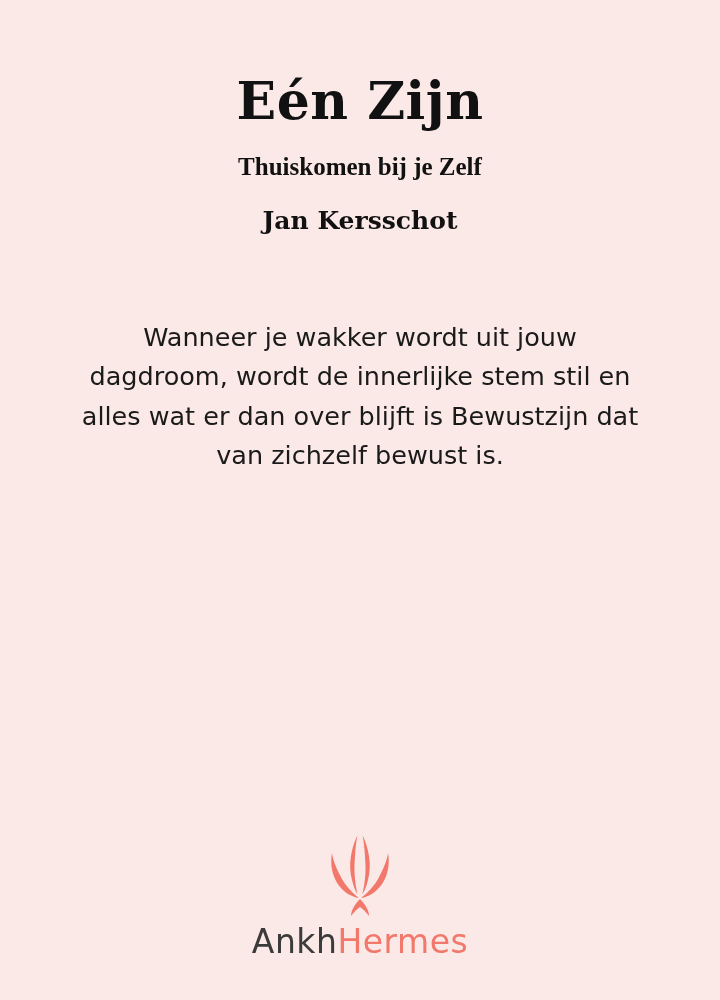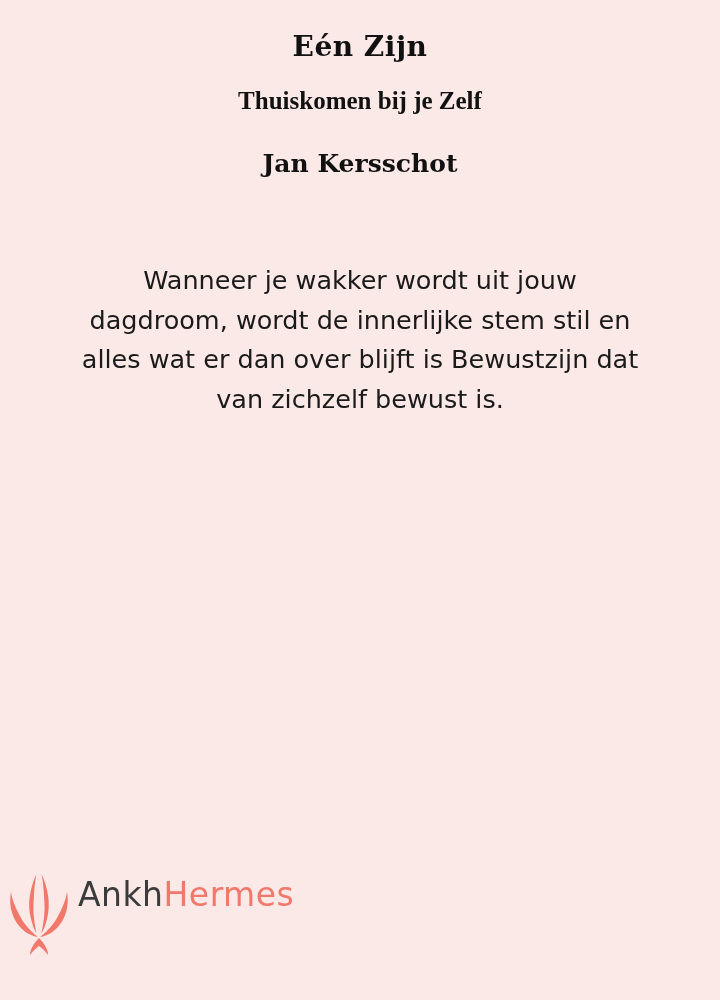--- a/index.html
+++ b/index.html
@@ -17,40 +17,40 @@
     position: relative;
     width: 720px;
     height: 1000px;
     background: #fbe9e7;
     box-sizing: border-box;
     display: flex;
     flex-direction: column;
     align-items: center;
   }
   .title {
-    margin-top: 32px;
+    margin-top: 72px;
     font-family: "DejaVu Serif", serif;
     font-weight: bold;
-    font-size: 28px;
+    font-size: 52px;
     color: #111111;
     letter-spacing: 0.5px;
     text-align: center;
     line-height: 1.1;
   }
   .subtitle {
     margin-top: 24px;
     font-family: Liberation Serif, serif;
     font-weight: bold;
     font-size: 25px;
     color: #111111;
     text-align: center;
     line-height: 1.1;
   }
   .author {
-    margin-top: 36px;
+    margin-top: 26px;
     font-family: "DejaVu Serif", serif;
     font-weight: bold;
     font-size: 25px;
     color: #111111;
     text-align: center;
     line-height: 1.1;
   }
   .blurb {
     margin-top: 44px;
     width: 560px;
@@ -66,22 +66,22 @@
   }
   .blurb p + p {
     margin-top: 1.5em;
   }
   .logo-block {
     position: absolute;
     left: 0;
     right: 0;
     bottom: 42px;
     display: flex;
-    flex-direction: row;
-    align-items: flex-start;
+    flex-direction: column;
+    align-items: center;
   }
   .mark {
     position: relative;
     width: 78px;
     height: 86px;
   }
   .mark svg {
     display: block;
   }
   .wordmark {

